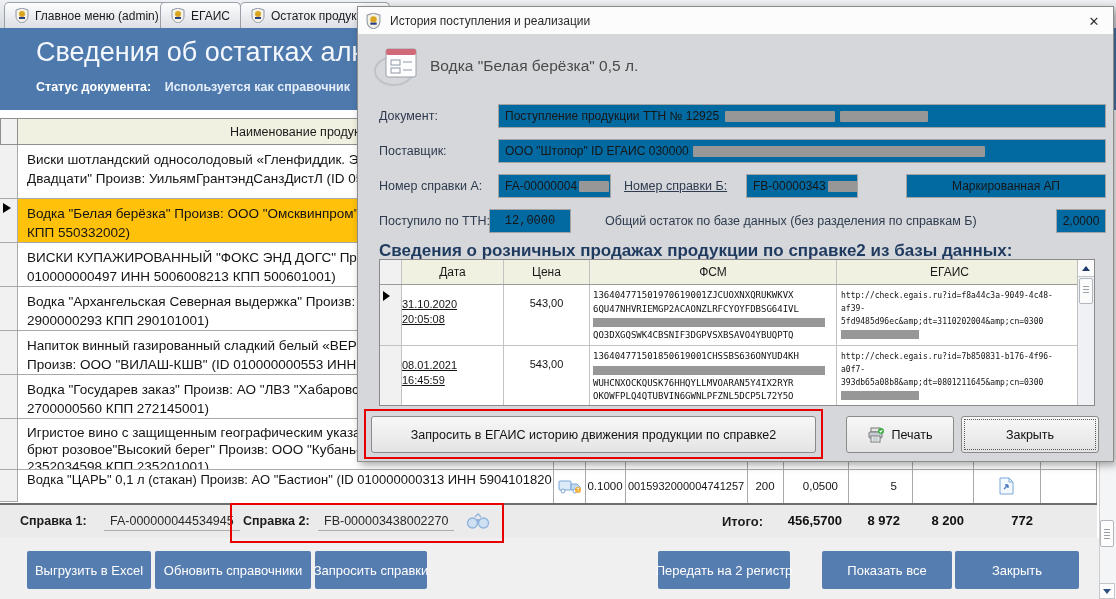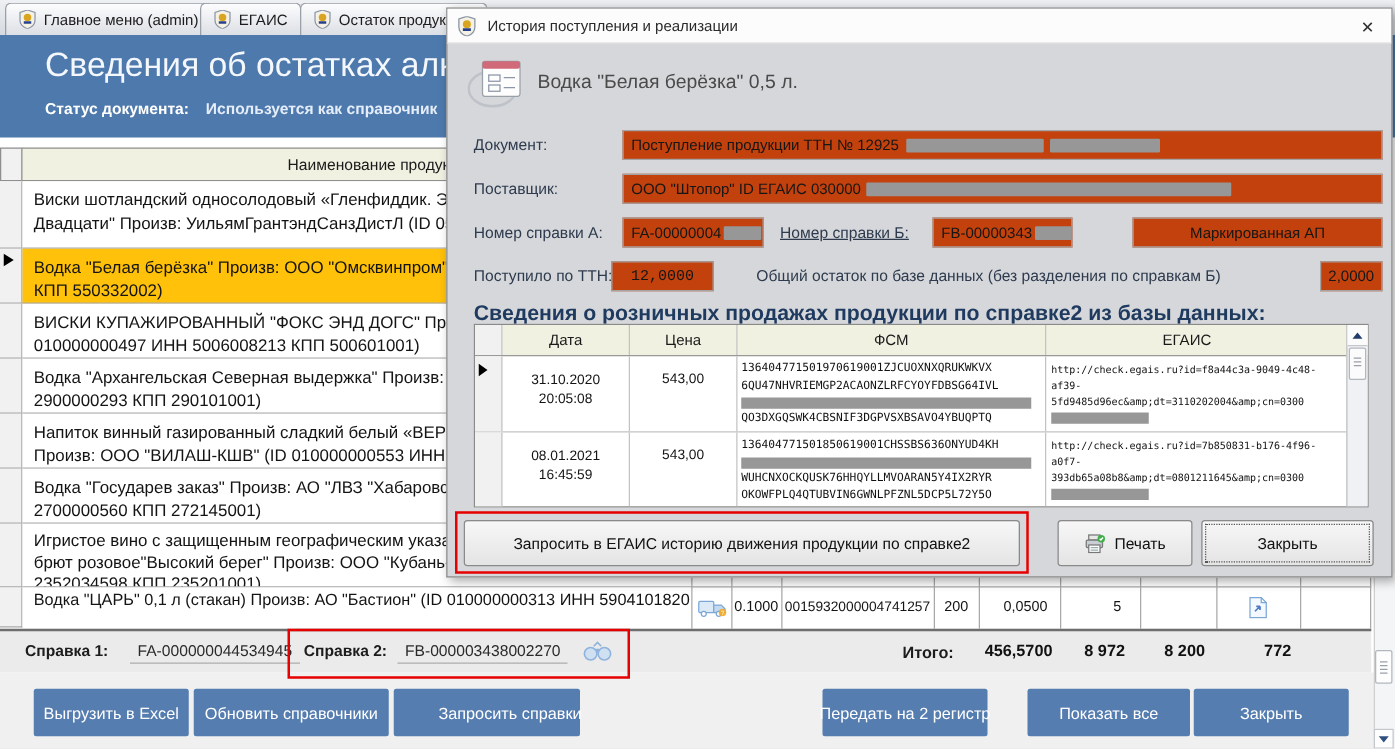--- a/index.html
+++ b/index.html
@@ -61,33 +61,33 @@
   
   .dialog{position:absolute;left:357px;top:6px;width:757px;height:456px;background:#d5d7da;
           border:1px solid #8c8c8c;box-shadow:3px 3px 8px rgba(0,0,0,.35);box-sizing:border-box;}
   .dlg-titlebar{position:absolute;left:0;top:0;width:100%;height:28px;background:#fcfcfc;
                 border-bottom:1px solid #d8d8d8;box-sizing:border-box;}
   .dlg-title{position:absolute;left:32px;top:7px;font-size:12px;color:#2a2a2a;white-space:nowrap;}
   .dlg-close{position:absolute;right:8px;top:4px;width:22px;height:20px;display:flex;align-items:center;
              justify-content:center;font-size:13px;color:#333;}
   .dlg-sub{position:absolute;left:72px;top:50px;font-size:15.5px;color:#4a4a4a;white-space:nowrap;}
   .f-label{position:absolute;font-size:12.5px;color:#2e3b4e;white-space:nowrap;}
-  .f-box{position:absolute;height:24px;background:#c2410c;border:1px solid #a3a3a3;box-sizing:border-box;
+  .f-box{position:absolute;height:24px;background:#0369a1;border:1px solid #a3a3a3;box-sizing:border-box;
          display:flex;align-items:center;padding:0 6px;font-size:12px;color:#161616;white-space:nowrap;overflow:hidden;}
   .redact{display:inline-block;height:11px;background:#979797;border-radius:1px;flex:none;}
   .cap{position:absolute;font-size:17px;font-weight:bold;color:#1f3a5f;white-space:nowrap;}
 
   .dlg-table{position:absolute;left:21px;top:252px;width:716px;height:147px;background:#fff;
              border:1px solid #8a8a8a;box-sizing:border-box;}
   .t-hrow{display:flex;height:25px;background:#f1f1e2;border-bottom:1px solid #9a9a9a;box-sizing:border-box;}
   .t-row{display:flex;box-sizing:border-box;border-bottom:1px solid #c3c3c3;}
   .t-c{box-sizing:border-box;border-right:1px solid #c3c3c3;overflow:hidden;}
   .t-h{display:flex;align-items:center;justify-content:center;font-size:12px;color:#1a1a1a;}
   .c-sel{width:22px;background:#f1f1f1;flex:none;}
-  .c-date{width:102px;flex:none;text-align:center;font-size:11px;color:#141414;padding-top:12px;line-height:15px;}
+  .c-date{width:102px;flex:none;text-align:left;font-size:11px;color:#141414;padding-top:12px;line-height:15px;text-decoration:underline;}
   .c-price{width:86px;flex:none;text-align:center;font-size:11px;color:#141414;padding-top:12px;}
   .c-fsm{width:247px;flex:none;font-family:"DejaVu Sans Mono",monospace;font-size:9px;line-height:13.5px;
          padding:4px 3px 0 3px;color:#111;}
   .c-eg{width:242px;flex:none;font-family:"DejaVu Sans Mono",monospace;font-size:8px;line-height:13px;
         padding:4px 3px 0 4px;color:#111;border-right:none;}
   .bar{height:9px;background:#979797;margin:2px 0;}
   .dscroll{position:absolute;right:0;top:0;width:17px;height:145px;background:#f0f1f4;border-left:1px solid #bfbfbf;box-sizing:border-box;}
   .dthumb{position:absolute;left:1px;top:18px;width:14px;height:26px;background:#fbfbfb;border:1px solid #b2b6bd;border-radius:2px;box-sizing:border-box;}
 
   .win-btn{position:absolute;height:37px;background:linear-gradient(#f7f7f7,#e4e4e4);border:1px solid #8a8a8a;
@@ -254,21 +254,21 @@
     <span class="tot-num" style="left:970px;width:63px;">772</span>
   </div>
 
   <div class="btm">
     <div class="blue-btn" style="left:27px;width:124px;">
         <span>Выгрузить в Excel</span>
       </div>
     <div class="blue-btn" style="left:155px;width:156px;">
         <span>Обновить справочники</span>
       </div>
-    <div class="blue-btn" style="left:315px;width:112px;padding-left:37px;">
+    <div class="blue-btn" style="left:315px;width:112px;">
         <span>Запросить справки</span>
       </div>
     <div class="blue-btn" style="left:658px;width:132px;">
         <span>Передать на 2 регистр</span>
       </div>
     <div class="blue-btn" style="left:822px;width:130px;">
         <span>Показать все</span>
       </div>
     <div class="blue-btn" style="left:955px;width:124px;">
         <span>Закрыть</span>

